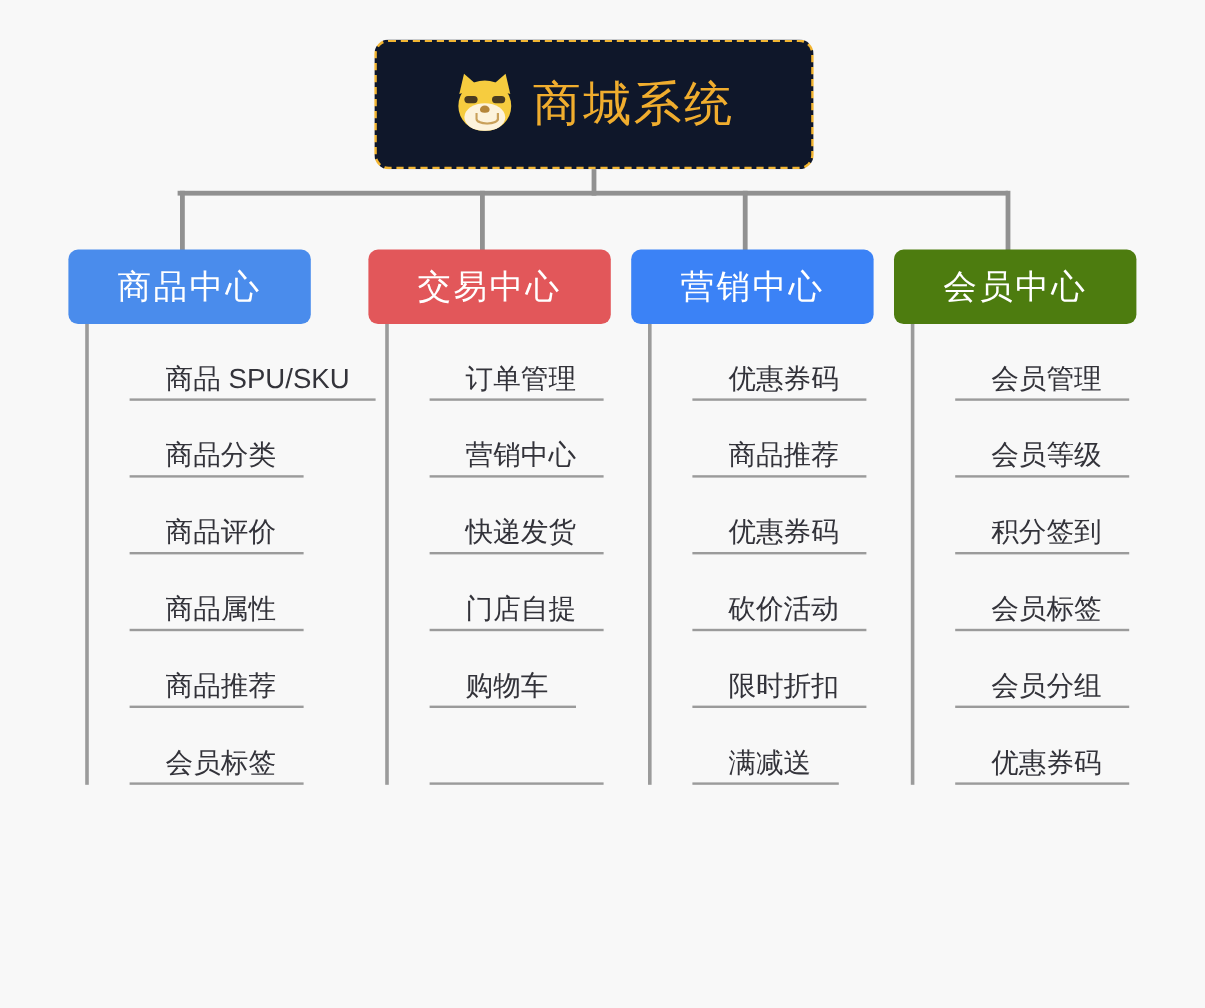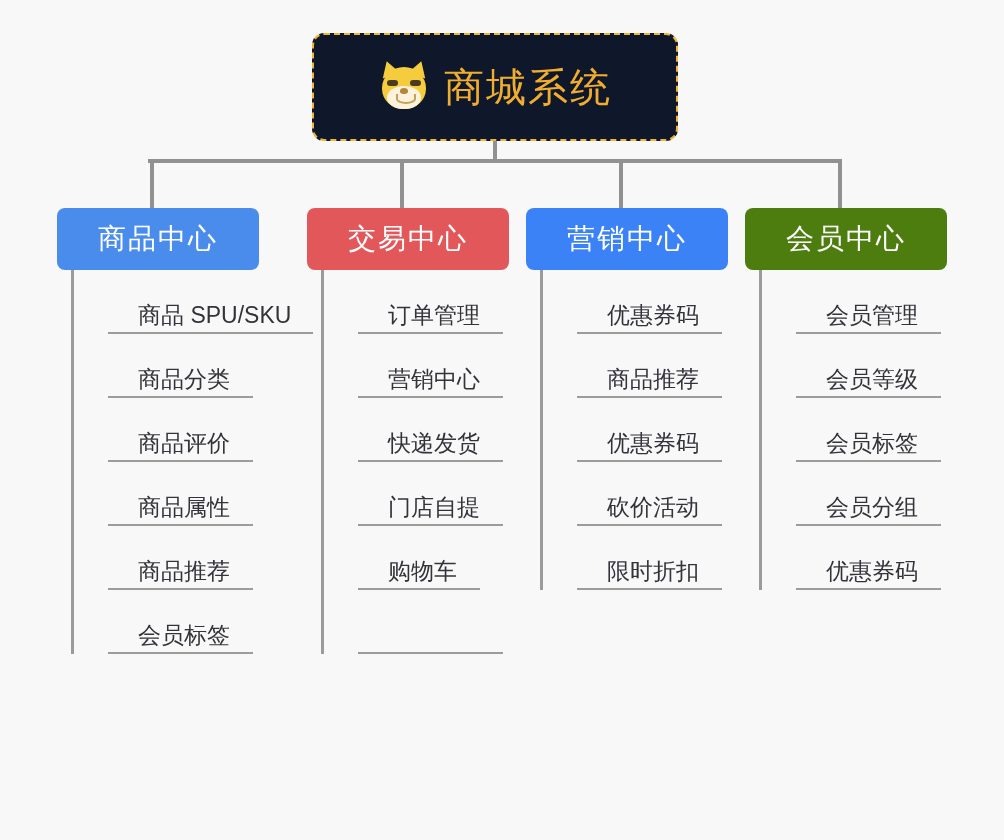--- a/index.html
+++ b/index.html
@@ -283,36 +283,44 @@
             <div class="leaf-label">优惠券码</div>
           </div>
           <div class="leaf-item">
             <div class="leaf-underline" style="width: 145px;"></div>
             <div class="leaf-label">砍价活动</div>
           </div>
           <div class="leaf-item">
             <div class="leaf-underline" style="width: 145px;"></div>
             <div class="leaf-label">限时折扣</div>
           </div>
+          <div class="leaf-item">
+            <div class="leaf-underline" style="width: 122px;"></div>
+            <div class="leaf-label">满减送</div>
+          </div>
         </div>
       </div>
       <div class="column" style="left: 745px;">
         <div class="cat-header" style="background: #4d7c0f;">会员中心</div>
         <div class="leaf-list">
           <div class="leaf-spine"></div>
           <div class="leaf-item">
             <div class="leaf-underline" style="width: 145px;"></div>
             <div class="leaf-label">会员管理</div>
           </div>
           <div class="leaf-item">
             <div class="leaf-underline" style="width: 145px;"></div>
             <div class="leaf-label">会员等级</div>
           </div>
           <div class="leaf-item">
             <div class="leaf-underline" style="width: 145px;"></div>
+            <div class="leaf-label">积分签到</div>
+          </div>
+          <div class="leaf-item">
+            <div class="leaf-underline" style="width: 145px;"></div>
             <div class="leaf-label">会员标签</div>
           </div>
           <div class="leaf-item">
             <div class="leaf-underline" style="width: 145px;"></div>
             <div class="leaf-label">会员分组</div>
           </div>
           <div class="leaf-item">
             <div class="leaf-underline" style="width: 145px;"></div>
             <div class="leaf-label">优惠券码</div>
           </div>

